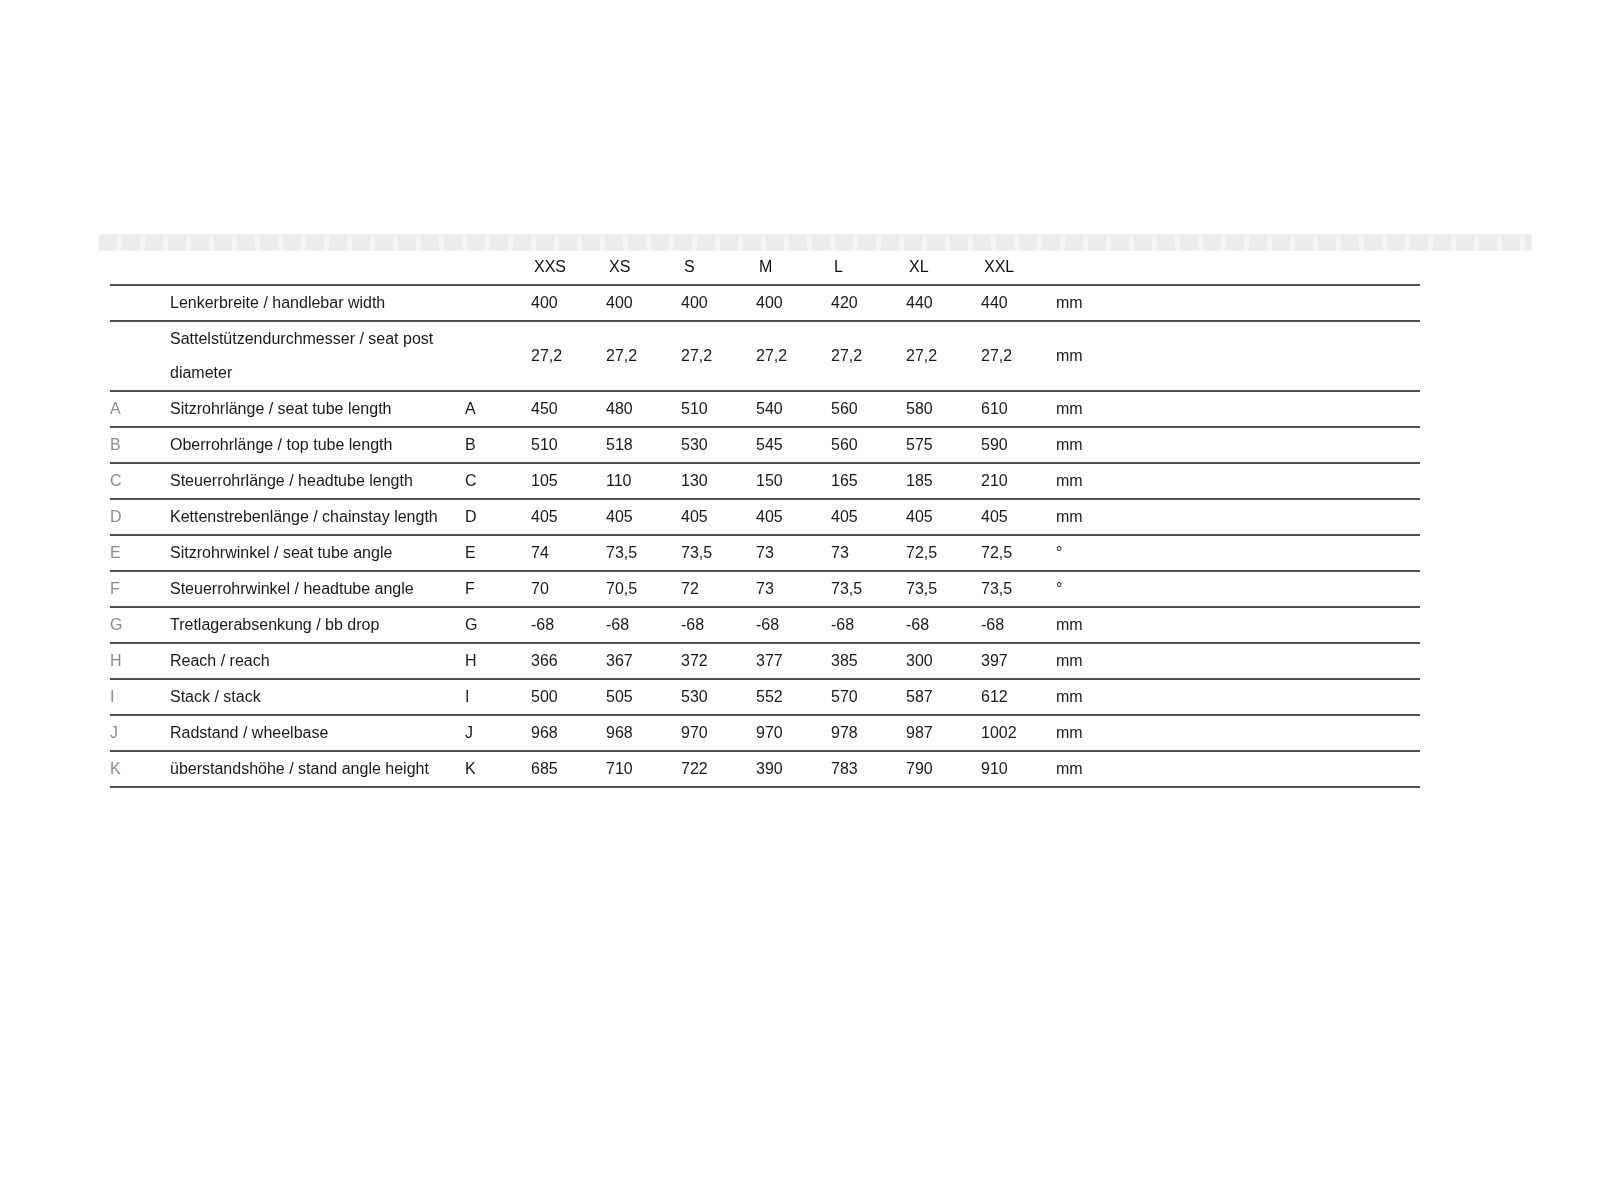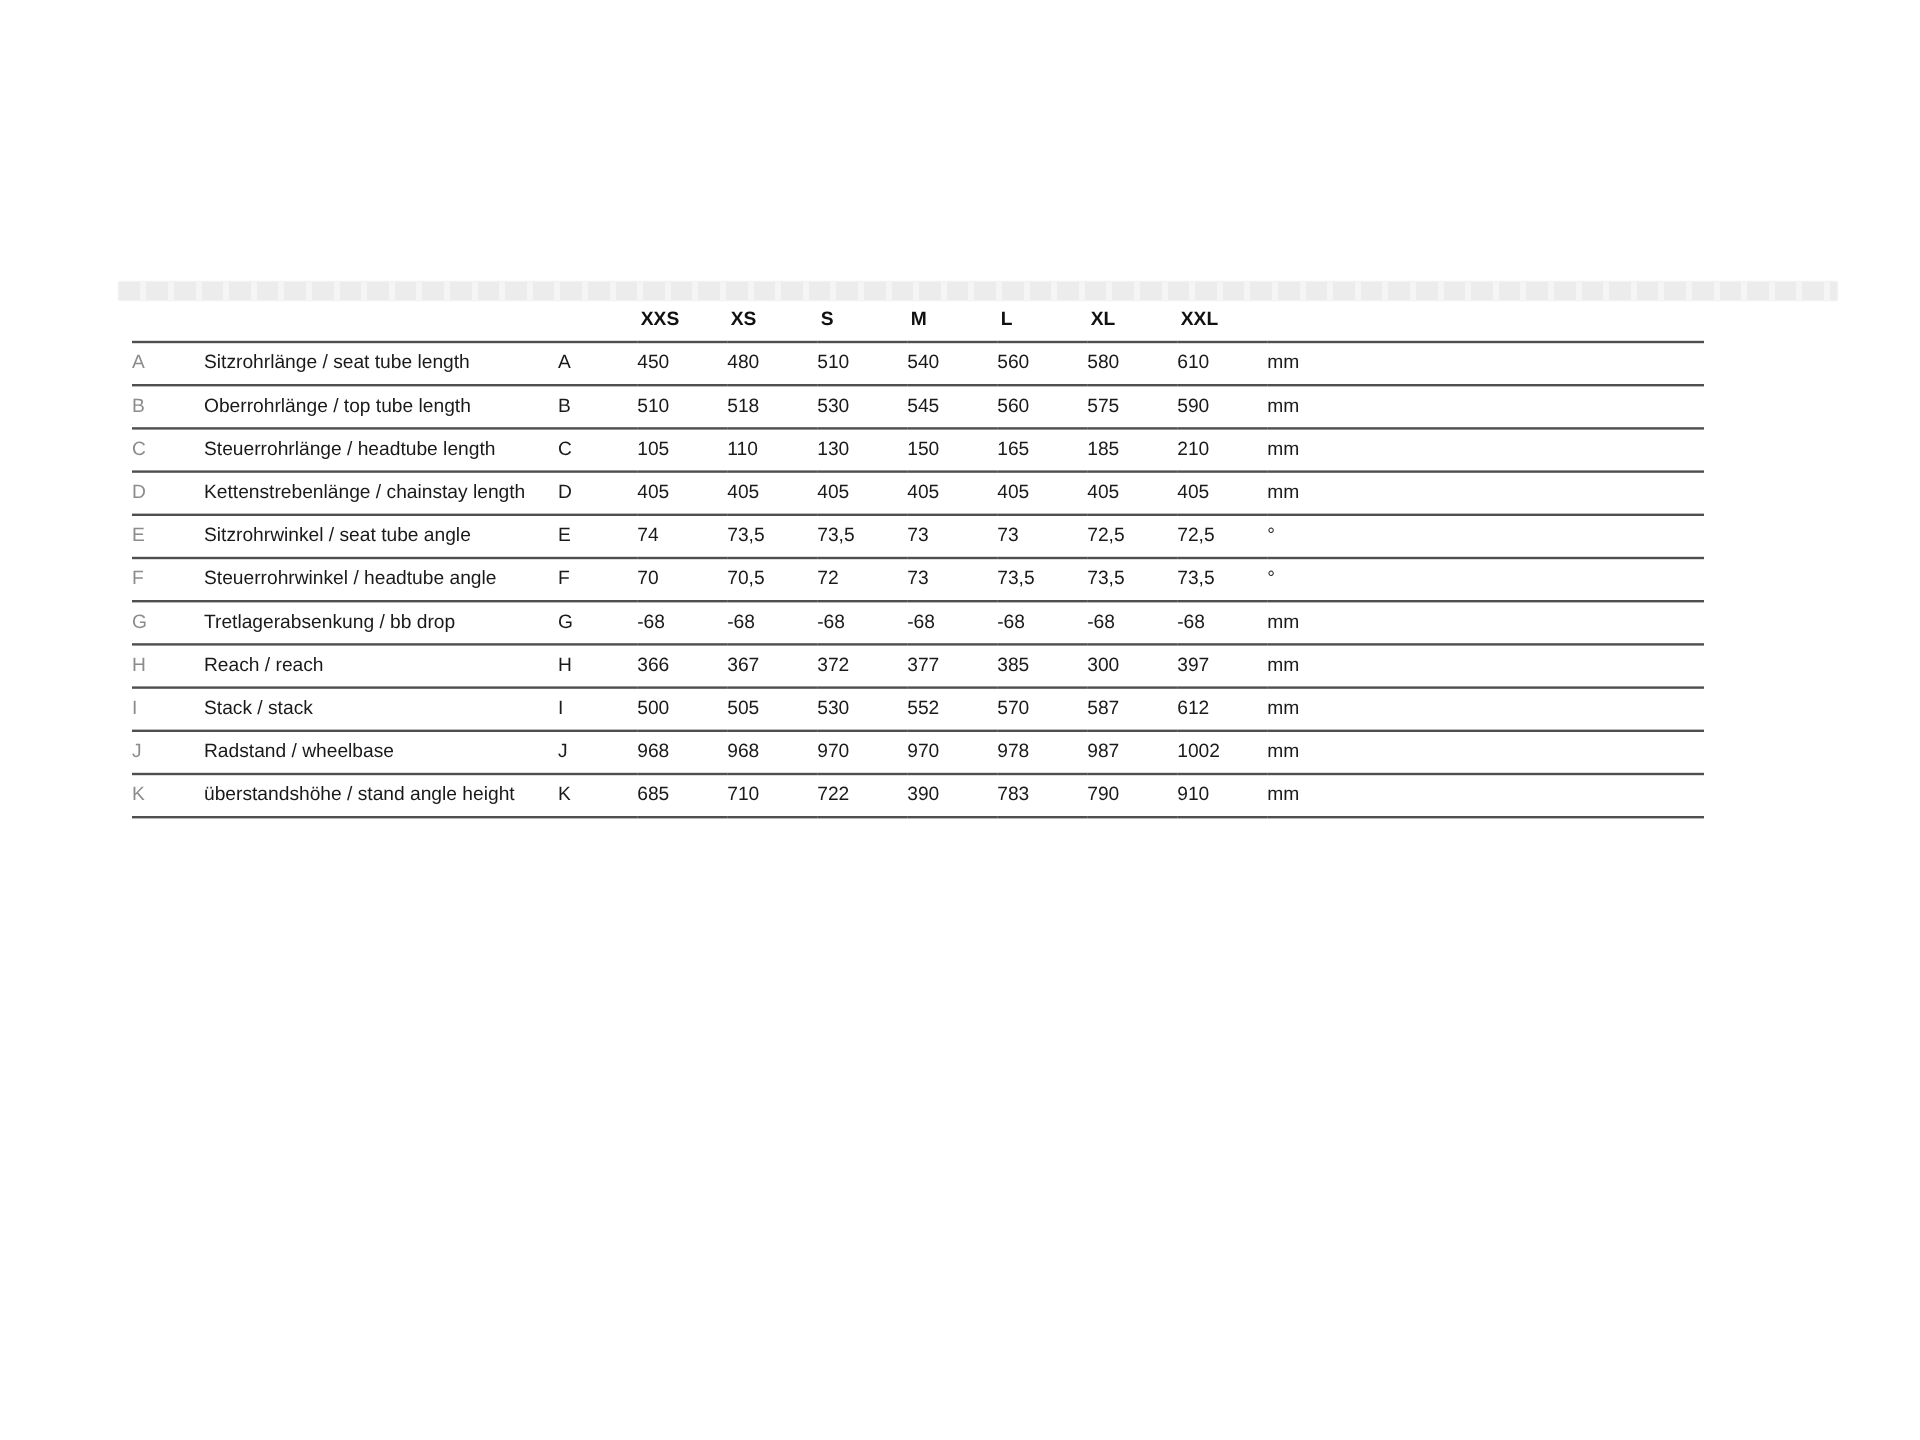--- a/index.html
+++ b/index.html
@@ -47,21 +47,21 @@
   table.geo tr { border-bottom: 2px solid #4f4f4f; }
   table.geo td, table.geo th {
     padding: 0;
     vertical-align: middle;
     line-height: 34px;
     text-align: left;
     font-weight: normal;
     white-space: normal;
   }
   table.geo th.h-size {
-    font-weight: bold;
+    font-weight: normal;
     padding-left: 3px;
     color: #111;
   }
   td.cell-gutter {
     color: #8c8c8c;
     padding-left: 25px;
   }
   td.cell-label {
     padding-left: 2px;
     padding-right: 6px;
@@ -109,20 +109,46 @@
         <th class="h-size">XS</th>
         <th class="h-size">S</th>
         <th class="h-size">M</th>
         <th class="h-size">L</th>
         <th class="h-size">XL</th>
         <th class="h-size">XXL</th>
         <th></th>
       </tr>
     </thead>
     <tbody id="geo-body">
+        <tr>
+      <td class="cell-gutter"></td>
+      <td class="cell-label">Lenkerbreite / handlebar width</td>
+      <td class="cell-szletter"></td>
+      <td class="cell-val">400</td>
+      <td class="cell-val">400</td>
+      <td class="cell-val">400</td>
+      <td class="cell-val">400</td>
+      <td class="cell-val">420</td>
+      <td class="cell-val">440</td>
+      <td class="cell-val">440</td>
+      <td class="cell-unit">mm</td>
+    </tr>
+        <tr>
+      <td class="cell-gutter"></td>
+      <td class="cell-label">Sattelstützendurchmesser / seat post diameter</td>
+      <td class="cell-szletter"></td>
+      <td class="cell-val">27,2</td>
+      <td class="cell-val">27,2</td>
+      <td class="cell-val">27,2</td>
+      <td class="cell-val">27,2</td>
+      <td class="cell-val">27,2</td>
+      <td class="cell-val">27,2</td>
+      <td class="cell-val">27,2</td>
+      <td class="cell-unit">mm</td>
+    </tr>
         <tr>
       <td class="cell-gutter">A</td>
       <td class="cell-label">Sitzrohrlänge / seat tube length</td>
       <td class="cell-szletter">A</td>
       <td class="cell-val">450</td>
       <td class="cell-val">480</td>
       <td class="cell-val">510</td>
       <td class="cell-val">540</td>
       <td class="cell-val">560</td>
       <td class="cell-val">580</td>

